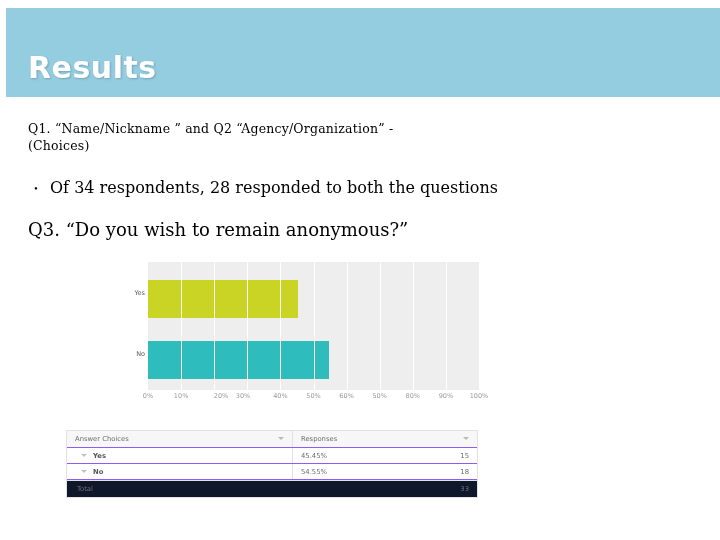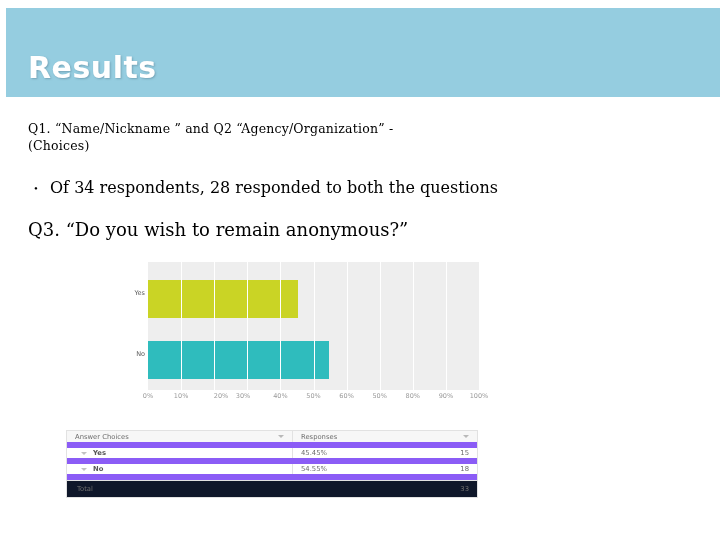--- a/index.html
+++ b/index.html
@@ -158,21 +158,21 @@
     border: 1px solid #e2e2e2;
     box-sizing: border-box;
     font-family: "DejaVu Sans", sans-serif;
     font-size: 6.8px;
     color: #6d6d6d;
   }
   .tr {
     display: flex;
     align-items: center;
     height: 16px;
-    border-bottom: 6px solid #8b5cf6;
+    border-bottom: 1px solid #8b5cf6;
     box-sizing: border-box;
   }
   .tr:last-child { border-bottom: none; }
   .tr.head {
     background: #f7f7f7;
     height: 17px;
   }
   .tr.total {
     background: #0f172a;
     height: 17px;

